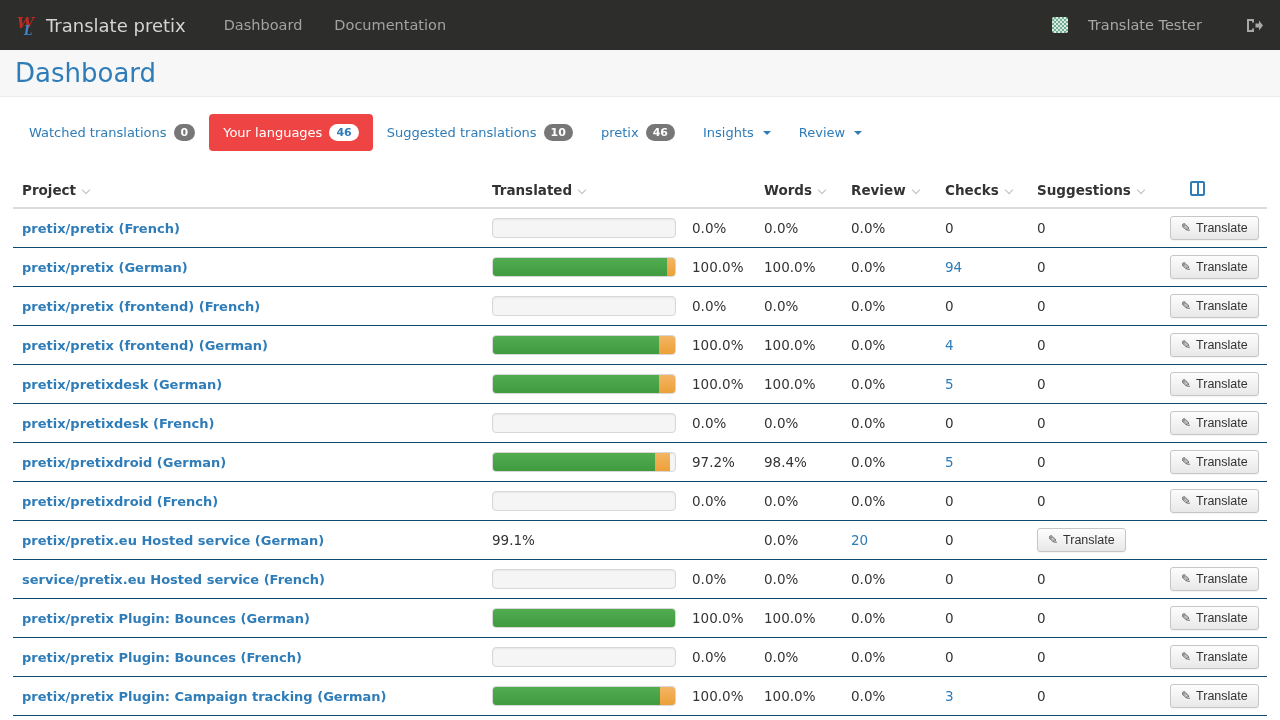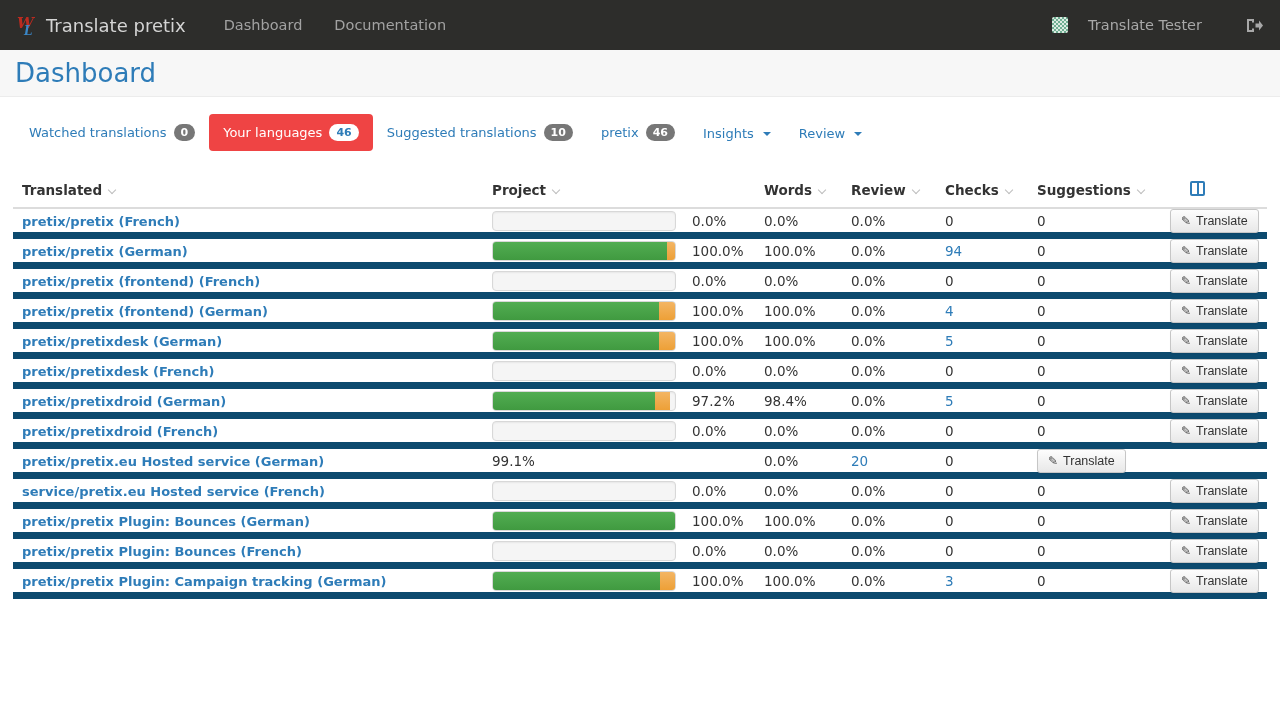--- a/index.html
+++ b/index.html
@@ -19,42 +19,42 @@
             background:conic-gradient(#6fae92 25%, #dcebe2 0 50%, #6fae92 0 75%, #dcebe2 0);
             background-size:4px 4px; }
   .user-name { color:#a8a8a8; font-size:14.5px; cursor:pointer; }
   .logout { margin-left:24px; display:flex; align-items:center; cursor:pointer; }
 
   
   .page-header { background:#f7f7f7; border-bottom:1px solid #ececec; padding:8px 15px; height:47px; }
   .page-header h1 { font-size:26px; font-weight:400; color:#2e7cb8; line-height:31px; }
 
   
-  .tabs { display:flex; align-items:flex-end; margin:17px 2px 22px 2px; padding:0 13px; }
+  .tabs { display:flex; align-items:center; margin:17px 2px 22px 2px; padding:0 13px; }
   .tab { display:inline-flex; align-items:center; gap:7px; padding:10px 14px; border-radius:4px;
          color:#2e7cb8; font-size:13px; cursor:pointer; white-space:nowrap; }
   .tab.active { background:#ef4444; color:#fff; }
   .badge { background:#777; color:#fff; border-radius:10px; padding:3px 7px; font-size:11px; font-weight:bold; line-height:1; }
   .tab.active .badge { background:#fff; color:#2e7cb8; }
   .caret { width:0; height:0; border-left:4px solid transparent; border-right:4px solid transparent;
            border-top:4px solid currentColor; margin-left:2px; }
 
   
   .table { margin:0 13px; }
   .thead, .row { display:grid; grid-template-columns:470px 272px 87px 94px 92px 133px 1fr; align-items:center; }
   .thead { height:36px; border-bottom:2px solid #dcdcdc; font-weight:bold; font-size:13.5px; color:#333; }
   .cell { padding-left:9px; }
   .sort { display:inline-block; width:6px; height:6px; border:solid #bdbdbd; border-width:0 1.5px 1.5px 0;
           transform:rotate(45deg); margin-left:7px; margin-bottom:2px; }
   .th { cursor:pointer; }
   .cols-icon { width:15px; height:15px; border:2px solid #2e7cb8; border-radius:2px; position:relative;
                margin-left:20px; cursor:pointer; display:inline-block; }
   .cols-icon::after { content:''; position:absolute; left:50%; top:0; bottom:0; width:2px; background:#2e7cb8;
                       transform:translateX(-50%); }
-  .row { height:30px; border-bottom:7px solid #0c4a6e; font-size:13.5px; }
+  .row { height:39px; border-bottom:1px solid #0c4a6e; font-size:13.5px; }
   .proj-link { color:#2e7cb8; font-weight:bold; font-size:13px; text-decoration:none; cursor:pointer; }
   .trans-cell { display:flex; align-items:center; gap:16px; }
   .track { width:184px; height:20px; background:#f5f5f5; border:1px solid #d8d8d8; border-radius:4px;
            overflow:hidden; display:flex; flex:none; box-shadow:inset 0 1px 2px rgba(0,0,0,.06); }
   .seg-green { background:linear-gradient(#52ad52,#409a40); height:100%; }
   .seg-orange { background:linear-gradient(#f3b564,#eda037); height:100%; }
   .checks-link { color:#2e7cb8; cursor:pointer; }
   .action-cell { text-align:left; padding-left:9px; }
   .btn { display:inline-flex; align-items:center; gap:5px; padding:4px 10px; font-size:12.5px; color:#333;
          background:linear-gradient(#fdfdfd,#e8e8e8); border:1px solid #c6c6c6; border-radius:3px;
@@ -120,22 +120,22 @@
   </a>
     <a class="tab">
     <span class="tab-label">Review</span>
 
     <span class="caret"></span>
   </a>
   </div>
 
 <div class="table">
   <div class="thead">
+    <div class="cell th"><span>Project</span><span class="sort"></span></div>
     <div class="cell th"><span>Translated</span><span class="sort"></span></div>
-    <div class="cell th"><span>Project</span><span class="sort"></span></div>
     <div class="cell th"><span>Words</span><span class="sort"></span></div>
     <div class="cell th"><span>Review</span><span class="sort"></span></div>
     <div class="cell th"><span>Checks</span><span class="sort"></span></div>
     <div class="cell th"><span>Suggestions</span><span class="sort"></span></div>
     <div class="cell"><span class="cols-icon"></span></div>
   </div>
   <div id="tbody">
       <div class="row">
     <div class="cell"><a class="proj-link">pretix/pretix (French)</a></div>
     <div class="cell trans-cell">

